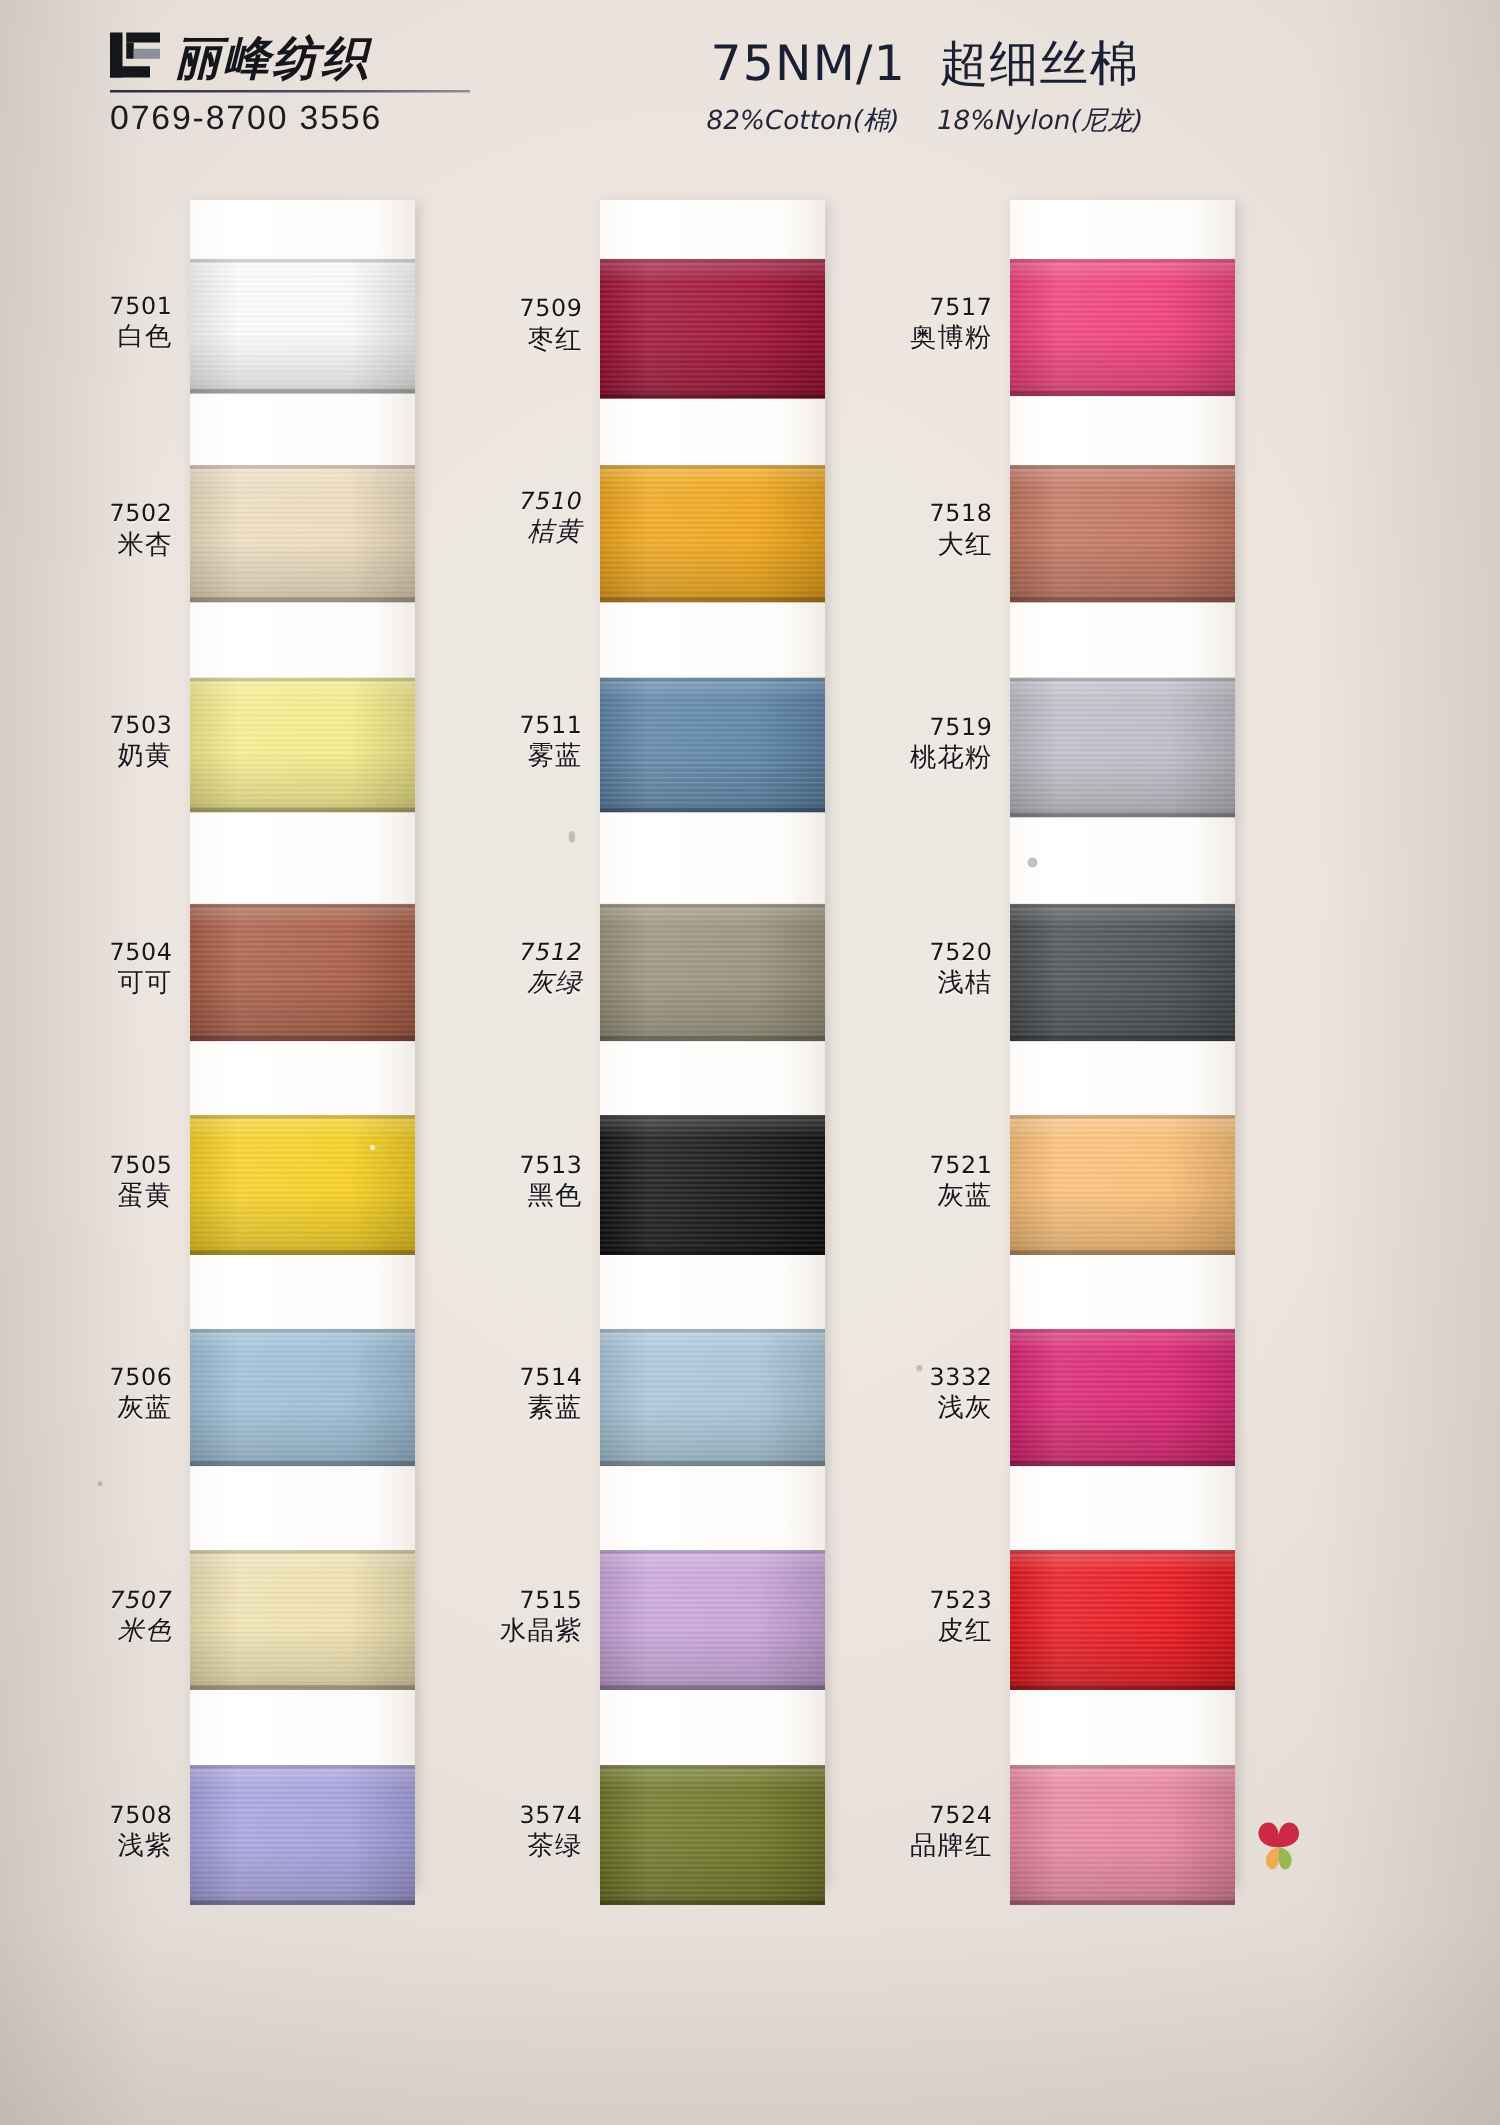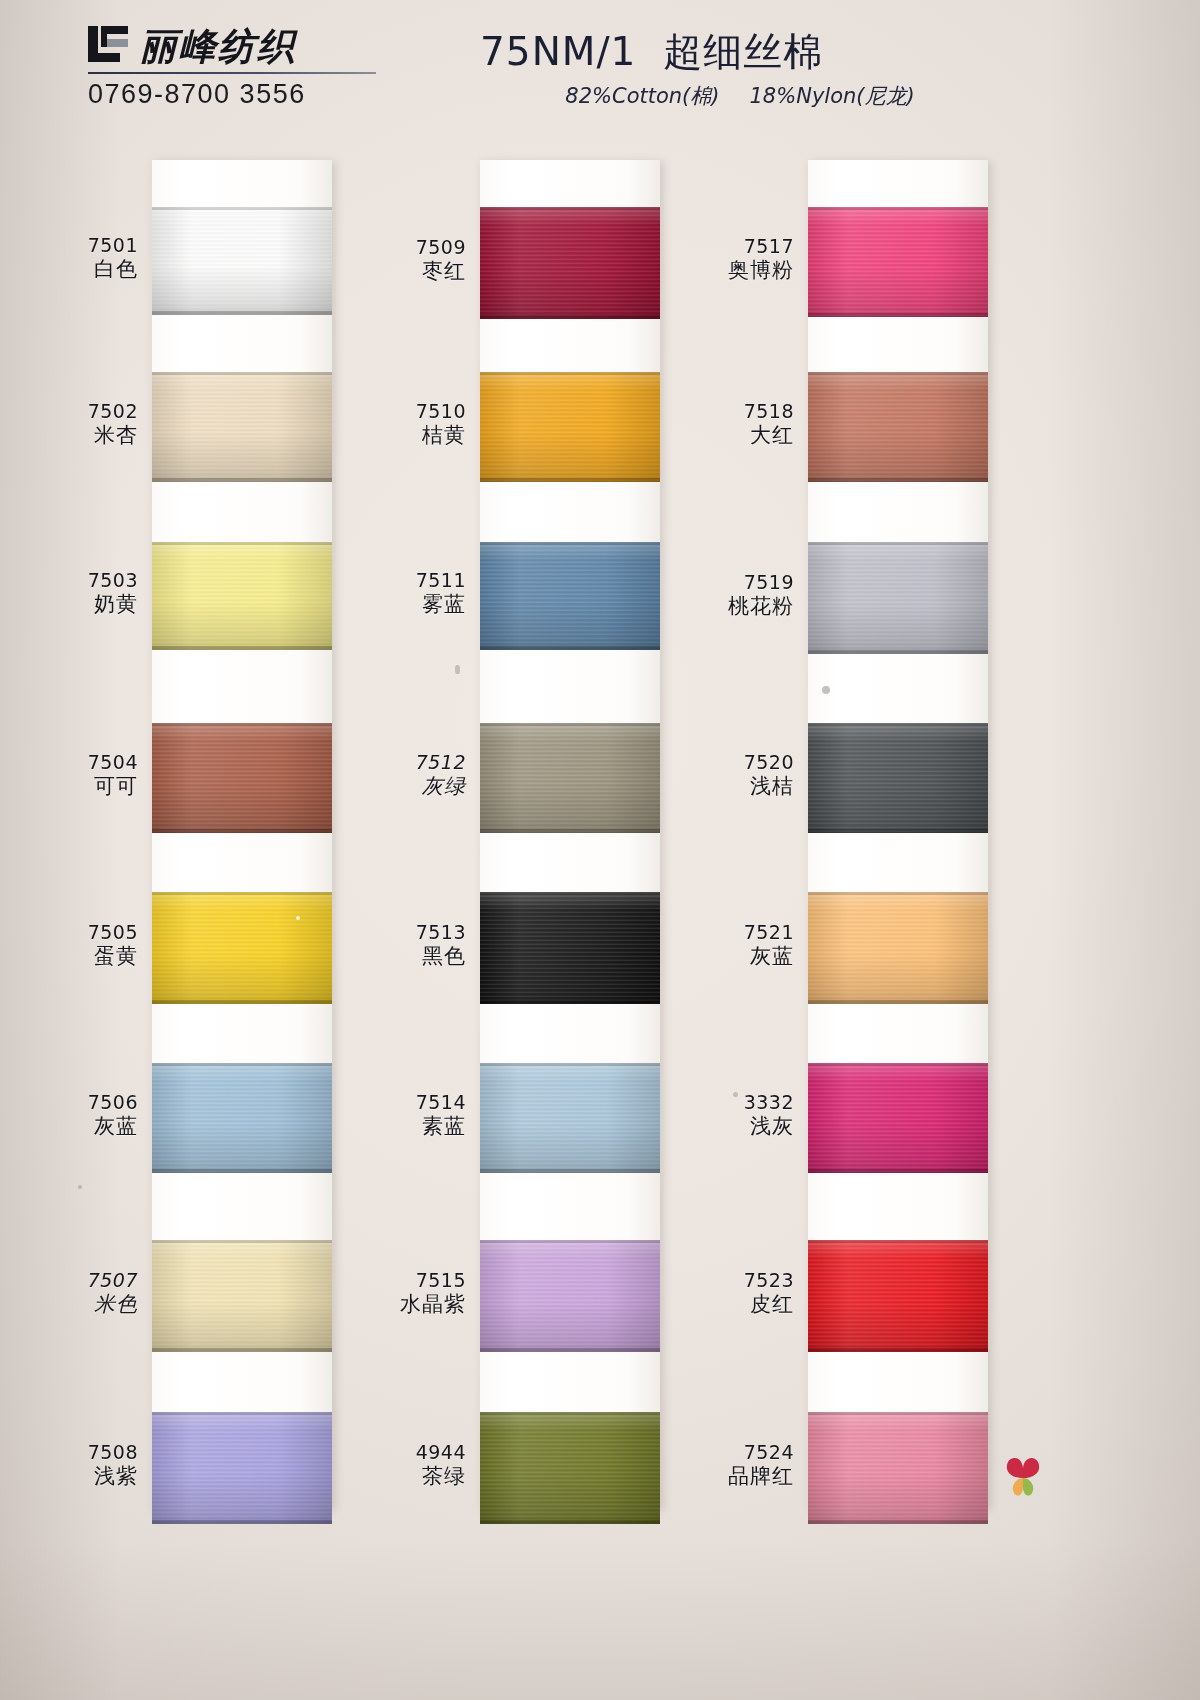--- a/index.html
+++ b/index.html
@@ -93,20 +93,21 @@
     color: #1b1c22;
     letter-spacing: 1.5px;
     font-family: "Liberation Sans", sans-serif;
     white-space: pre;
   }
 
   #title-block {
     position: absolute;
     left: 480px; top: 30px;
     width: 520px;
+    text-align: center;
   }
   #product-title {
     font-size: 39px;
     color: #1b1f33;
     letter-spacing: 1px;
     font-family: "DejaVu Sans", sans-serif;
     white-space: pre;
     line-height: 1.15;
   }
   #composition-row {
@@ -360,21 +361,21 @@
       </div>
     </div>
     <div class="swatch-slot" style="top: 212px; height: 110px;">
       <div class="thread-band">
         <div class="base" style="background: rgb(240, 165, 24);"></div>
         <div class="fibers"></div>
         <div class="shade"></div>
         <div class="edge-top"></div>
         <div class="edge-bottom"></div>
       </div>
-      <div class="swatch-label label-left" style="top: 28px;">
+      <div class="swatch-label label-left" style="top: 18px; font-style: italic;">
         <div class="swatch-code">7510</div>
         <div class="swatch-name">桔黄</div>
       </div>
     </div>
     <div class="swatch-slot" style="top: 382px; height: 108px;">
       <div class="thread-band">
         <div class="base" style="background: rgb(90, 130, 166);"></div>
         <div class="fibers"></div>
         <div class="shade"></div>
         <div class="edge-top"></div>
@@ -439,21 +440,21 @@
     </div>
     <div class="swatch-slot" style="top: 1252px; height: 112px;">
       <div class="thread-band">
         <div class="base" style="background: rgb(108, 116, 35);"></div>
         <div class="fibers"></div>
         <div class="shade"></div>
         <div class="edge-top"></div>
         <div class="edge-bottom"></div>
       </div>
       <div class="swatch-label label-left" style="top: 29px;">
-        <div class="swatch-code">4944</div>
+        <div class="swatch-code">3574</div>
         <div class="swatch-name">茶绿</div>
       </div>
     </div>
   </div>
 <div class="swatch-column" id="column-3">
     <div class="swatch-slot" style="top: 47px; height: 110px;">
       <div class="thread-band">
         <div class="base" style="background: rgb(239, 61, 120);"></div>
         <div class="fibers"></div>
         <div class="shade"></div>

